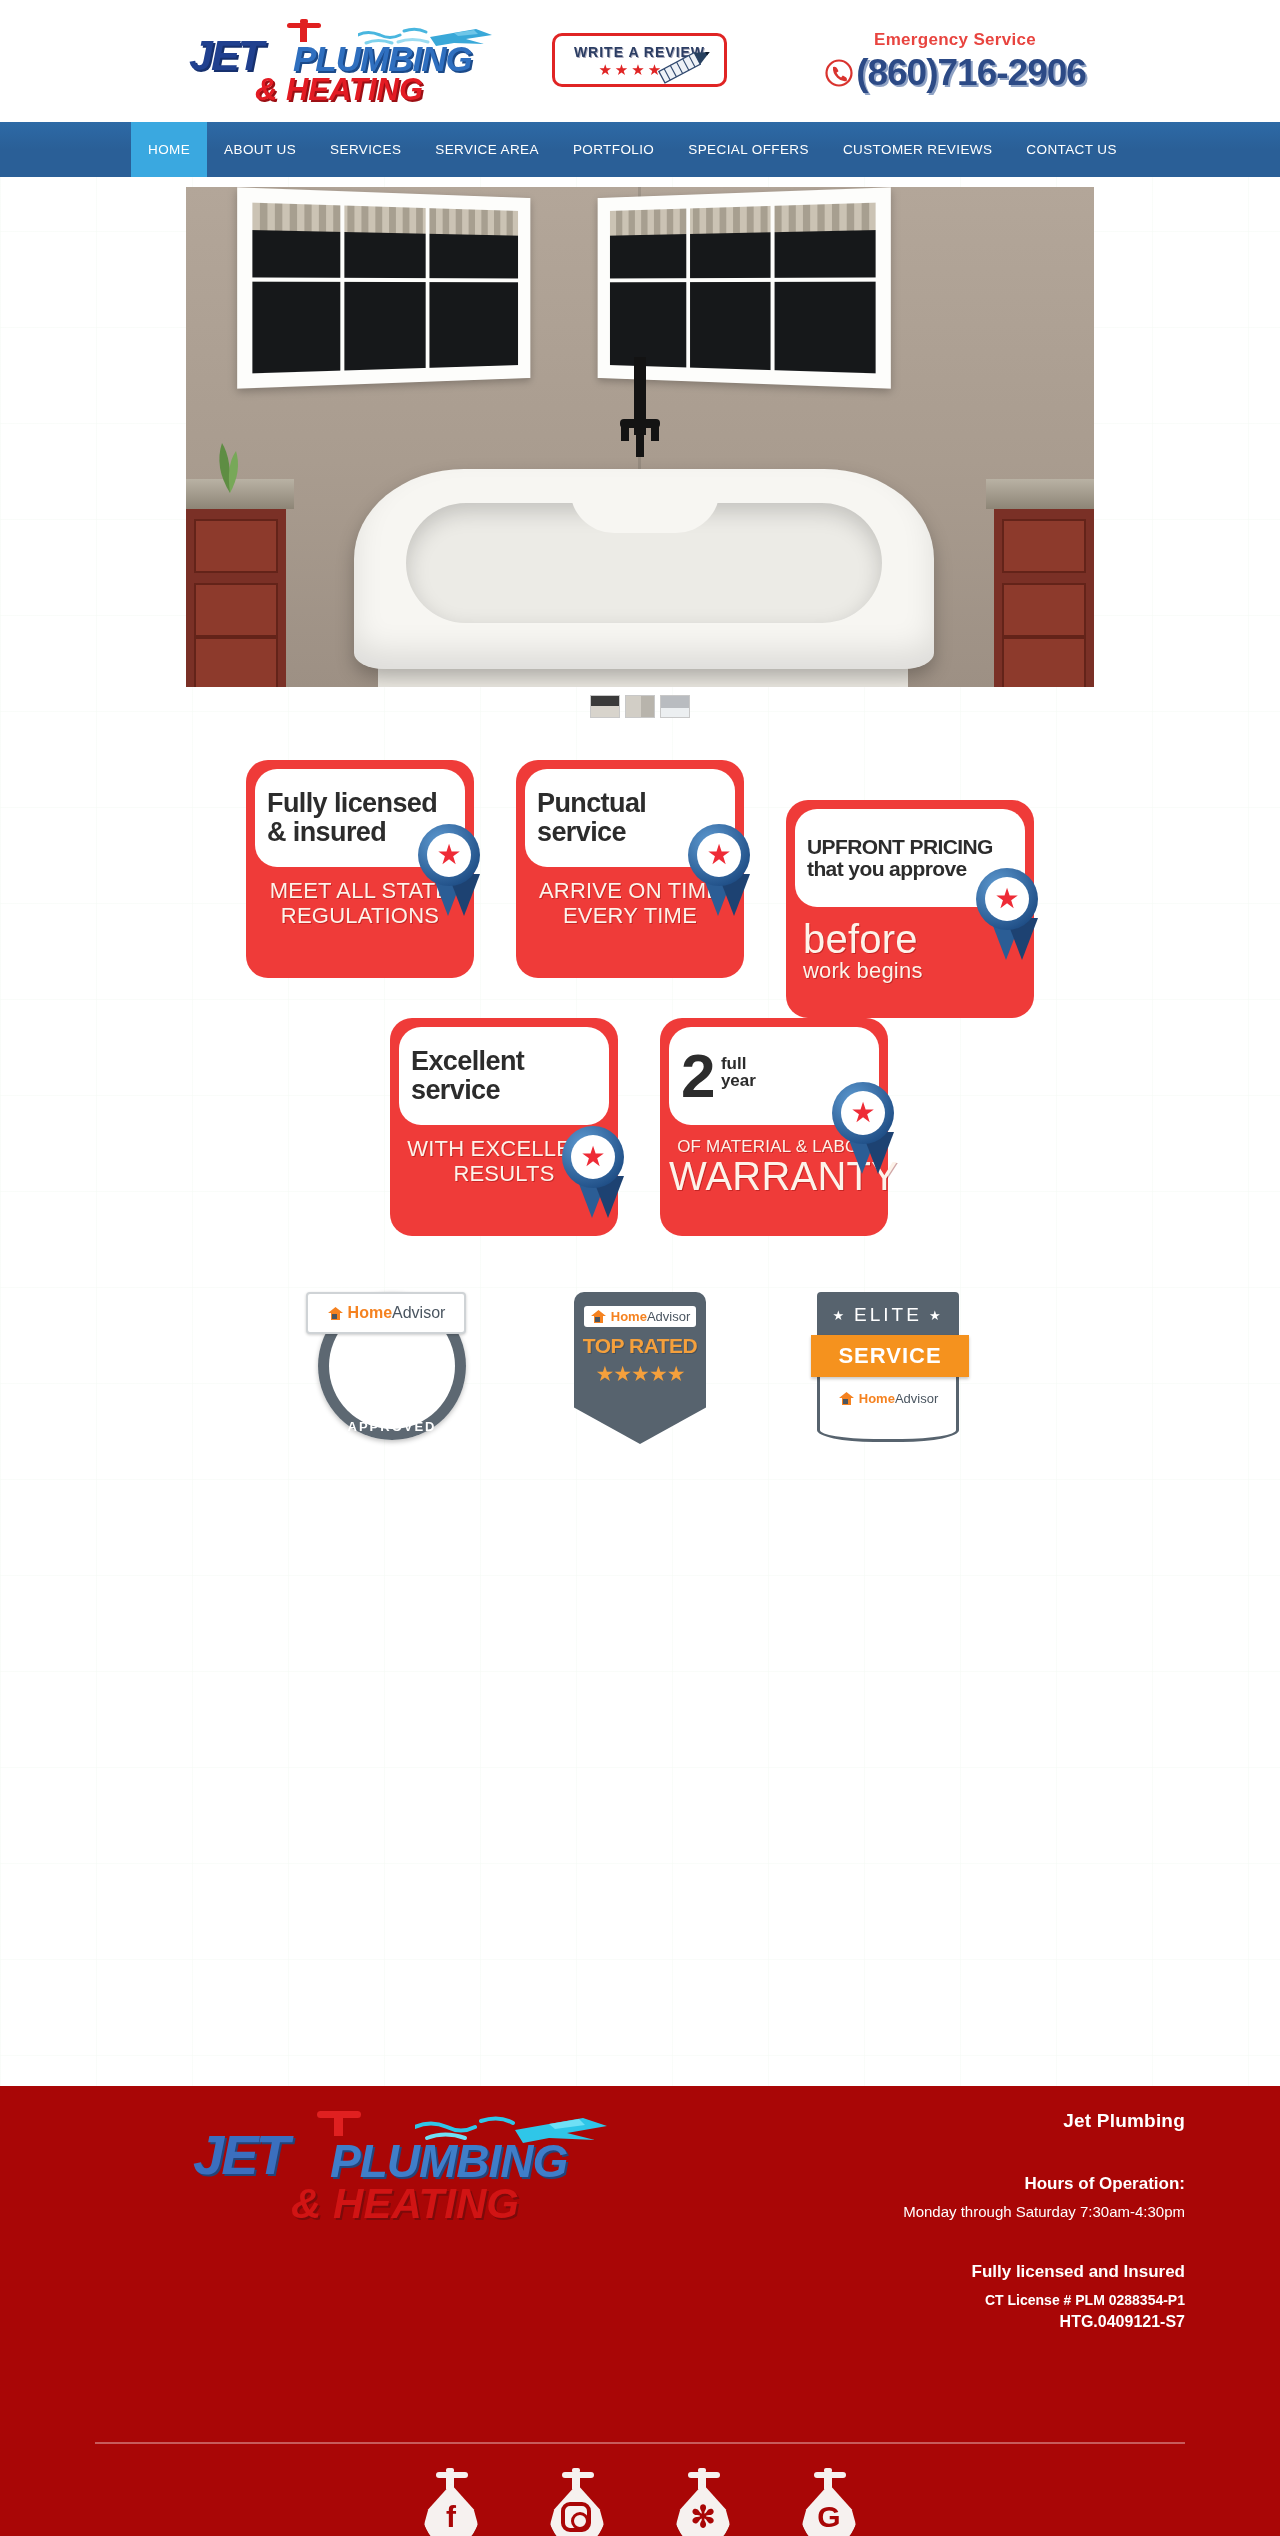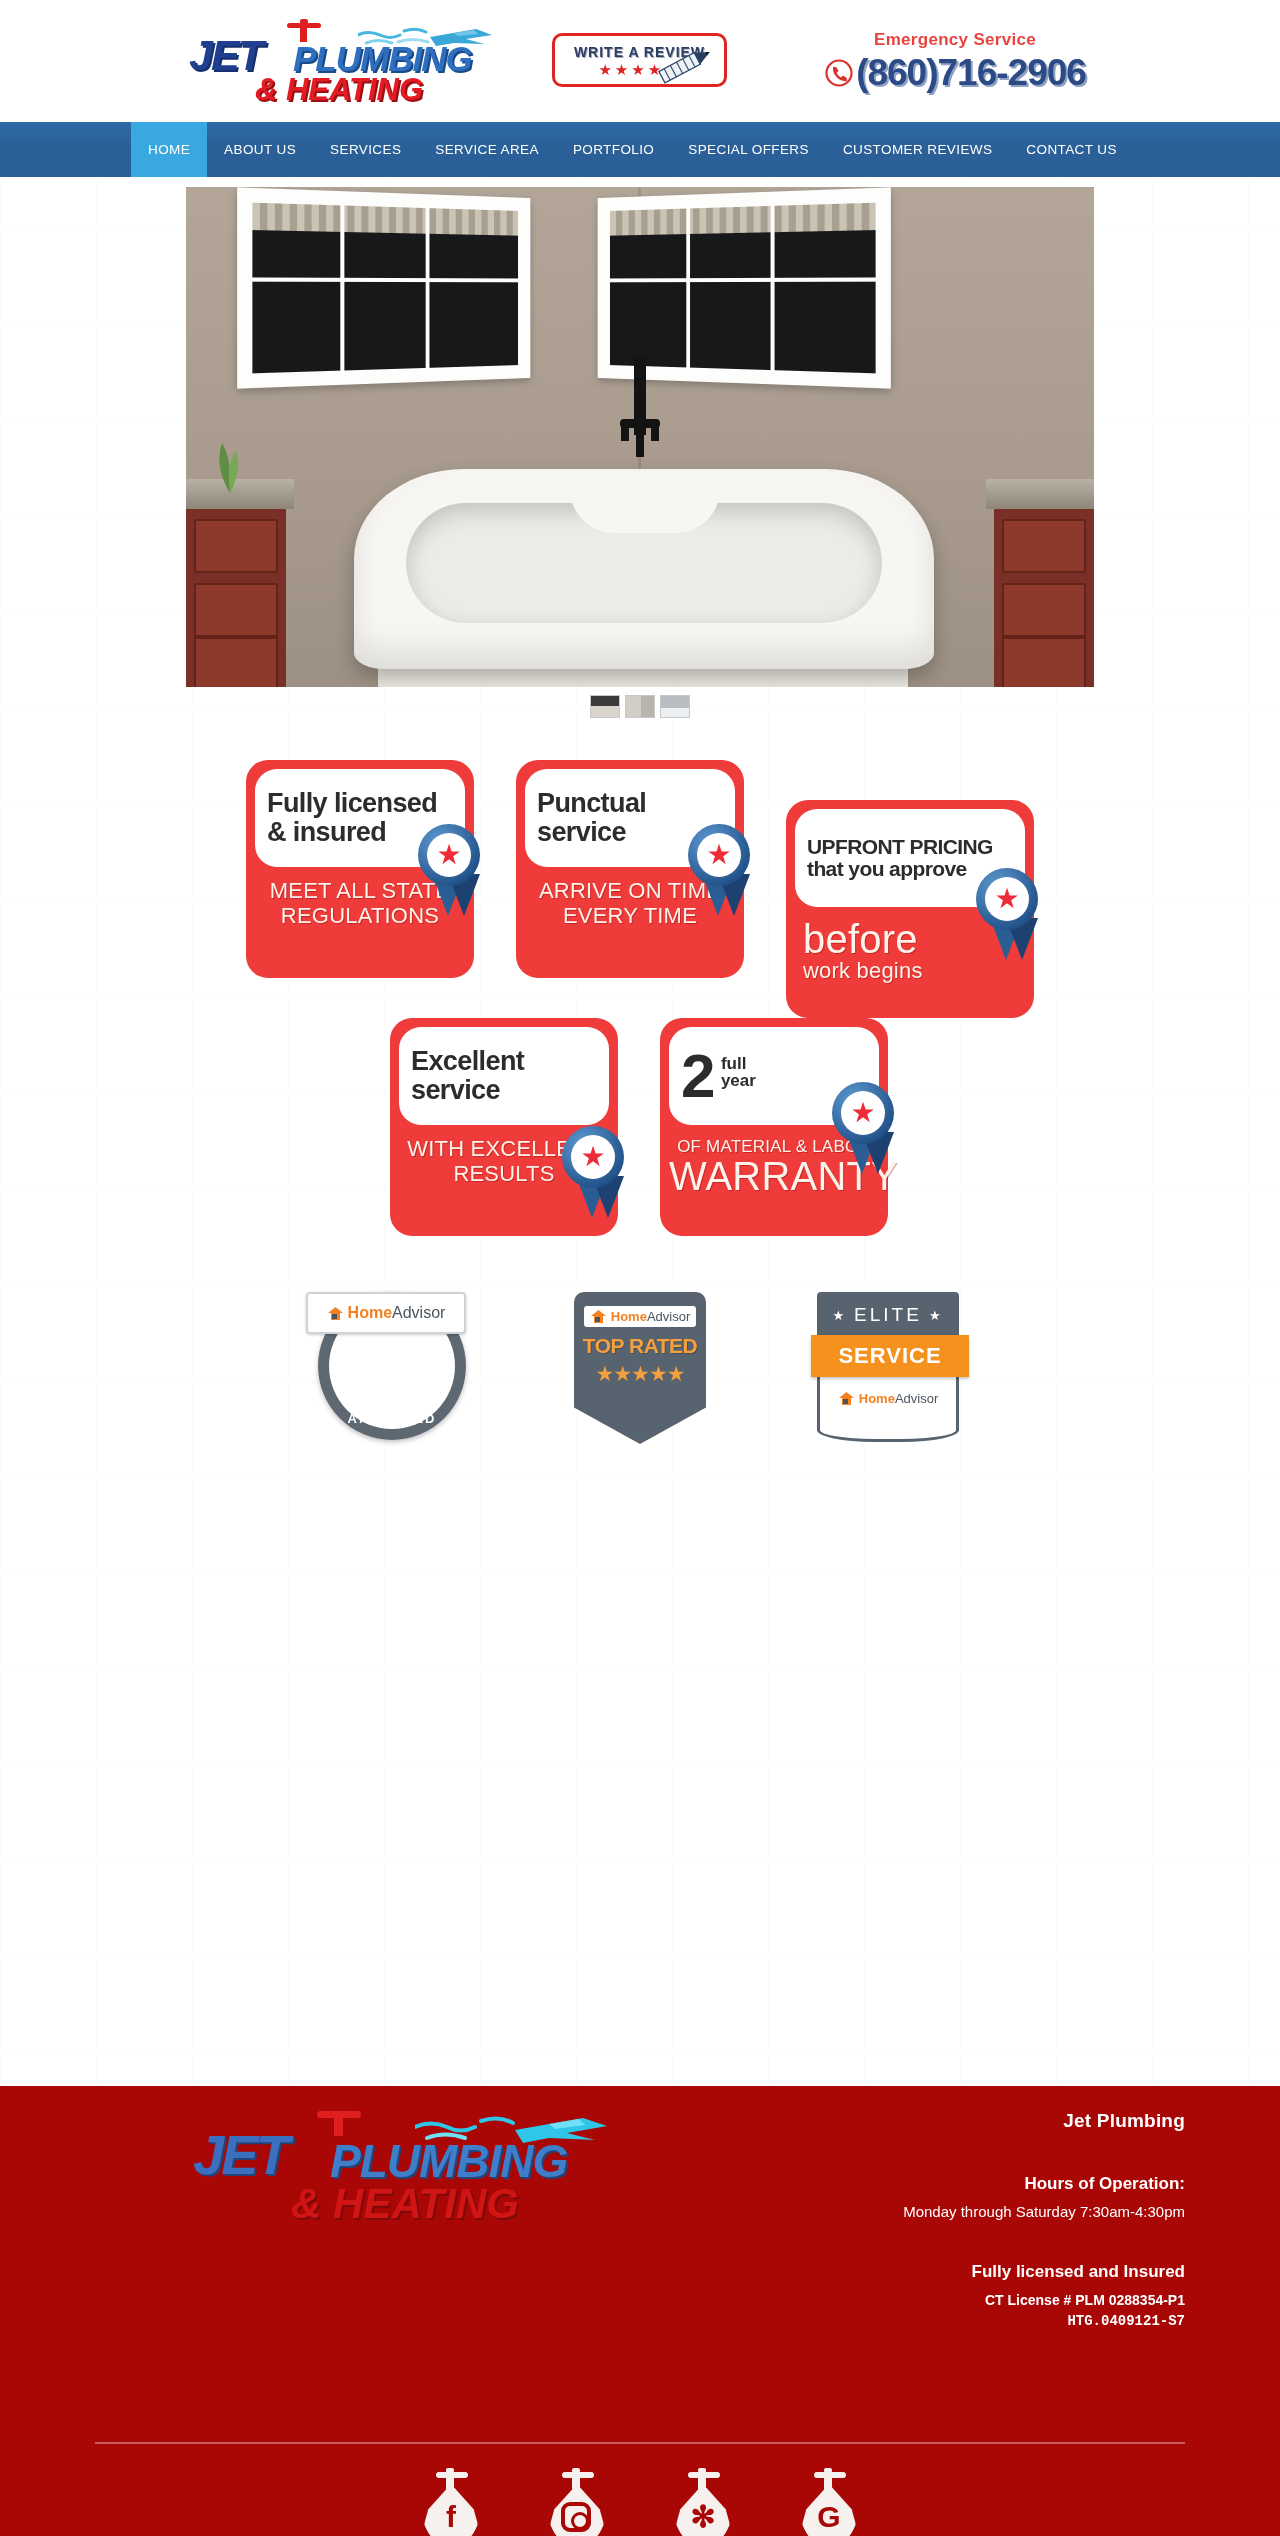--- a/index.html
+++ b/index.html
@@ -133,21 +133,21 @@
   .ha-row{width:908px;margin:56px auto 0;display:flex;justify-content:center;gap:88px;}
   .ha{width:160px;height:160px;display:flex;justify-content:center;position:relative;}
   .ha-seal{width:148px;height:148px;border-radius:50%;
      background:conic-gradient(#4a5560 0 3deg,#5d6872 3deg 6deg);
      display:flex;align-items:center;justify-content:center;position:relative;
      box-shadow:0 2px 5px rgba(0,0,0,.25);}
   .ha-seal .ring{position:absolute;inset:11px;border-radius:50%;background:#fff;}
   .ha-seal .arc-top,.ha-seal .arc-bot{position:absolute;width:100%;text-align:center;
      font-size:13px;font-weight:bold;color:#fff;letter-spacing:2px;}
   .ha-seal .arc-top{top:14px;}
-  .ha-seal .arc-bot{bottom:14px;}
+  .ha-seal .arc-bot{bottom:6px;}
   .ha-plate{position:absolute;left:-6px;width:160px;height:42px;background:#fff;border:2px solid #cfd3d6;
      border-radius:4px;display:flex;align-items:center;justify-content:center;box-sizing:border-box;
      box-shadow:0 1px 3px rgba(0,0,0,.2);}
   .halogo{display:flex;align-items:center;font-size:16px;font-weight:bold;white-space:nowrap;}
   .halogo .hh{width:17px;height:15px;margin-right:4px;}
   .halogo .o{color:#f58220;}
   .halogo .a{color:#4a5560;font-weight:normal;}
   .ha-shield{width:132px;height:152px;background:#57636e;
      clip-path:polygon(0 0,100% 0,100% 76%,50% 100%,0 76%);
      display:flex;flex-direction:column;align-items:center;padding-top:14px;box-sizing:border-box;
@@ -181,21 +181,21 @@
   .fl-jetgfx{position:absolute;left:230px;top:6px;width:200px;height:42px;}
   .fl-row2{position:relative;height:48px;text-align:center;}
   .fl-heat{font-size:42px;font-weight:bold;font-style:italic;color:#d11414;letter-spacing:0;
      text-shadow:2px 2px 0 #7c0a0a;}
   .f-right{position:absolute;right:0;top:24px;width:430px;text-align:right;color:#fff;}
   .f-company{font-size:19px;font-weight:bold;letter-spacing:.2px;}
   .f-hours-title{font-size:17px;font-weight:bold;margin-top:42px;}
   .f-hours{font-size:15px;font-weight:normal;margin-top:9px;}
   .f-lic-title{font-size:17px;font-weight:bold;margin-top:42px;}
   .f-lic{font-size:14px;font-weight:bold;margin-top:10px;}
-  .f-lic2{font-size:14px;font-weight:bold;margin-top:5px;font-family:Liberation Mono, monospace;}
+  .f-lic2{font-size:16px;font-weight:bold;margin-top:5px;}
   .f-divider{position:absolute;left:0;right:0;top:356px;height:2px;background:rgba(255,255,255,.35);}
   .socials{position:absolute;left:0;right:0;top:382px;display:flex;justify-content:center;gap:60px;}
   .social{width:66px;height:80px;position:relative;cursor:pointer;}
   .drop{position:absolute;left:6px;top:16px;width:54px;height:60px;background:#f6f1ef;
      border-radius:50% 50% 50% 50%/62% 62% 40% 40%;
      clip-path:polygon(50% 0%, 92% 42%, 100% 68%, 84% 95%, 50% 100%, 16% 95%, 0 68%, 8% 42%);
      box-shadow:0 2px 4px rgba(0,0,0,.25);}
   .tap{position:absolute;left:18px;top:0;width:32px;height:22px;}
   .tap .b{position:absolute;left:10px;top:7px;width:8px;height:14px;background:#f6f1ef;}
   .tap .a{position:absolute;left:0;top:4px;width:32px;height:6px;background:#f6f1ef;border-radius:3px;}

